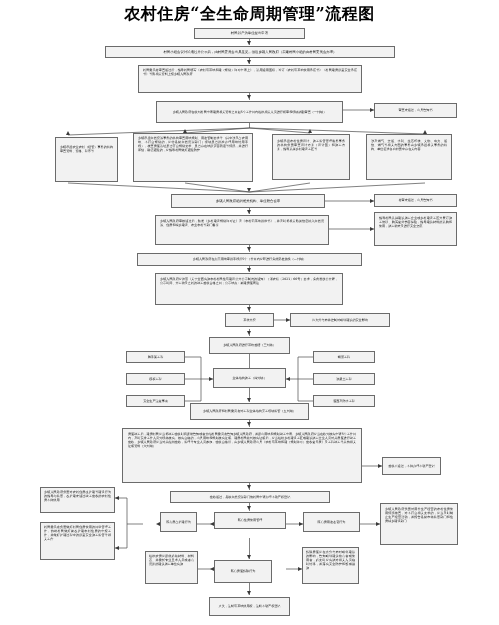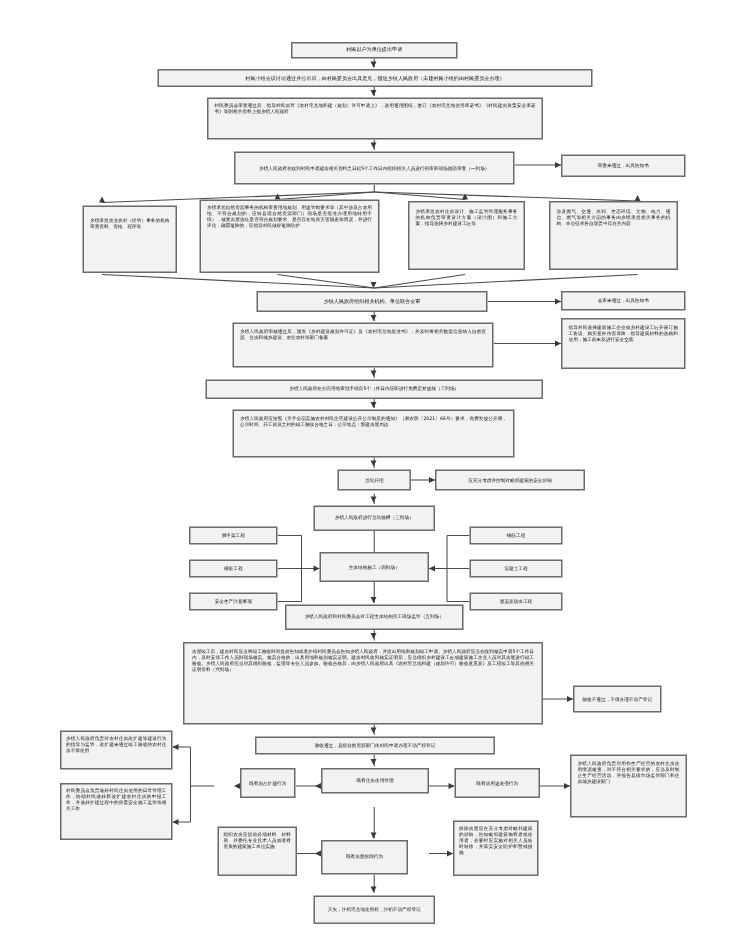--- a/index.html
+++ b/index.html
@@ -79,20 +79,21 @@
     left: 0; top: 0;
     width: 499px; height: 625px;
     pointer-events: none;
   }
 </style>
 </head>
 <body>
 
 <div id="page">
 
+  <div class="title">农村住房“全生命周期管理”流程图</div>
 
   <svg class="links" viewBox="0 0 499 625">
     <g stroke="#4a4a4a" stroke-width="0.7" fill="none">
 
       <line x1="249.5" y1="39" x2="249.5" y2="45"></line>
 
       <line x1="249.5" y1="58" x2="249.5" y2="64"></line>
 
       <line x1="249.5" y1="93" x2="249.5" y2="100"></line>
 

